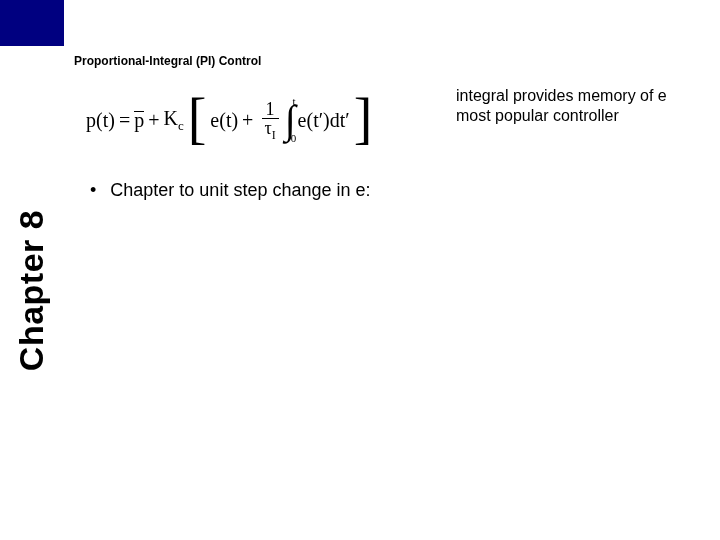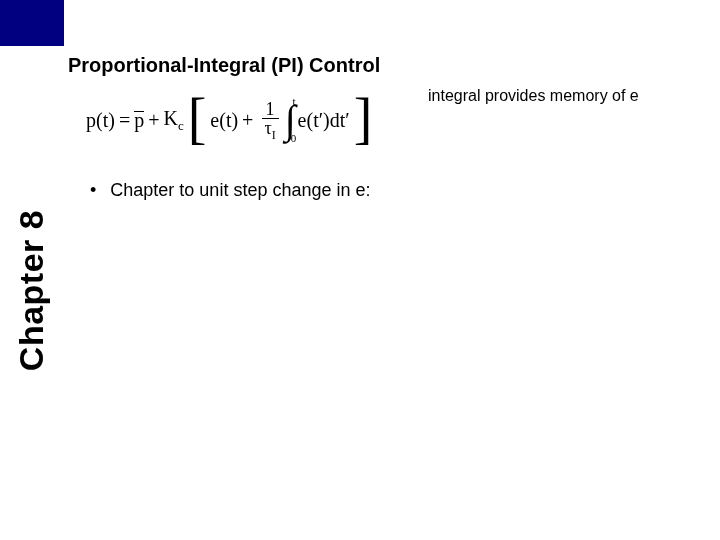--- a/index.html
+++ b/index.html
@@ -37,23 +37,23 @@
   .side-label {
     transform: rotate(-90deg);
     transform-origin: center center;
     font-size: 34px;
     font-weight: 700;
     white-space: nowrap;
     letter-spacing: 0.5px;
   }
   .title {
     position: absolute;
-    left: 68px;
+    left: 74px;
     top: 54px;
-    font-size: 20px;
+    font-size: 12px;
     font-weight: 700;
   }
   .equation {
     position: absolute;
     left: 86px;
     top: 92px;
     font-family: "Times New Roman", Times, serif;
     font-size: 20px;
     display: flex;
     align-items: center;
@@ -93,21 +93,21 @@
     content: "";
     position: absolute;
     top: 1px;
     left: 0;
     right: 0;
     height: 1.2px;
     background: #000;
   }
   .notes {
     position: absolute;
-    left: 428px;
+    left: 456px;
     top: 86px;
     font-size: 16px;
   }
   .notes div { line-height: 1.25; }
   .bullet {
     position: absolute;
     left: 90px;
     top: 180px;
     font-size: 18px;
     display: flex;
@@ -145,18 +145,19 @@
     <span class="top">t</span>
     <span class="mid">∫</span>
     <span class="bot">0</span>
   </span>
   <span>e(t′)dt′</span>
   <span class="rbr">]</span>
 </div>
 
 <div class="notes">
   <div>integral provides memory of e</div>
+  <div>most popular controller</div>
 </div>
 
 <div class="bullet">
   <span class="dot">•</span>
   <span>Chapter to unit step change in e:</span>
 </div>
 
 </body></html>

